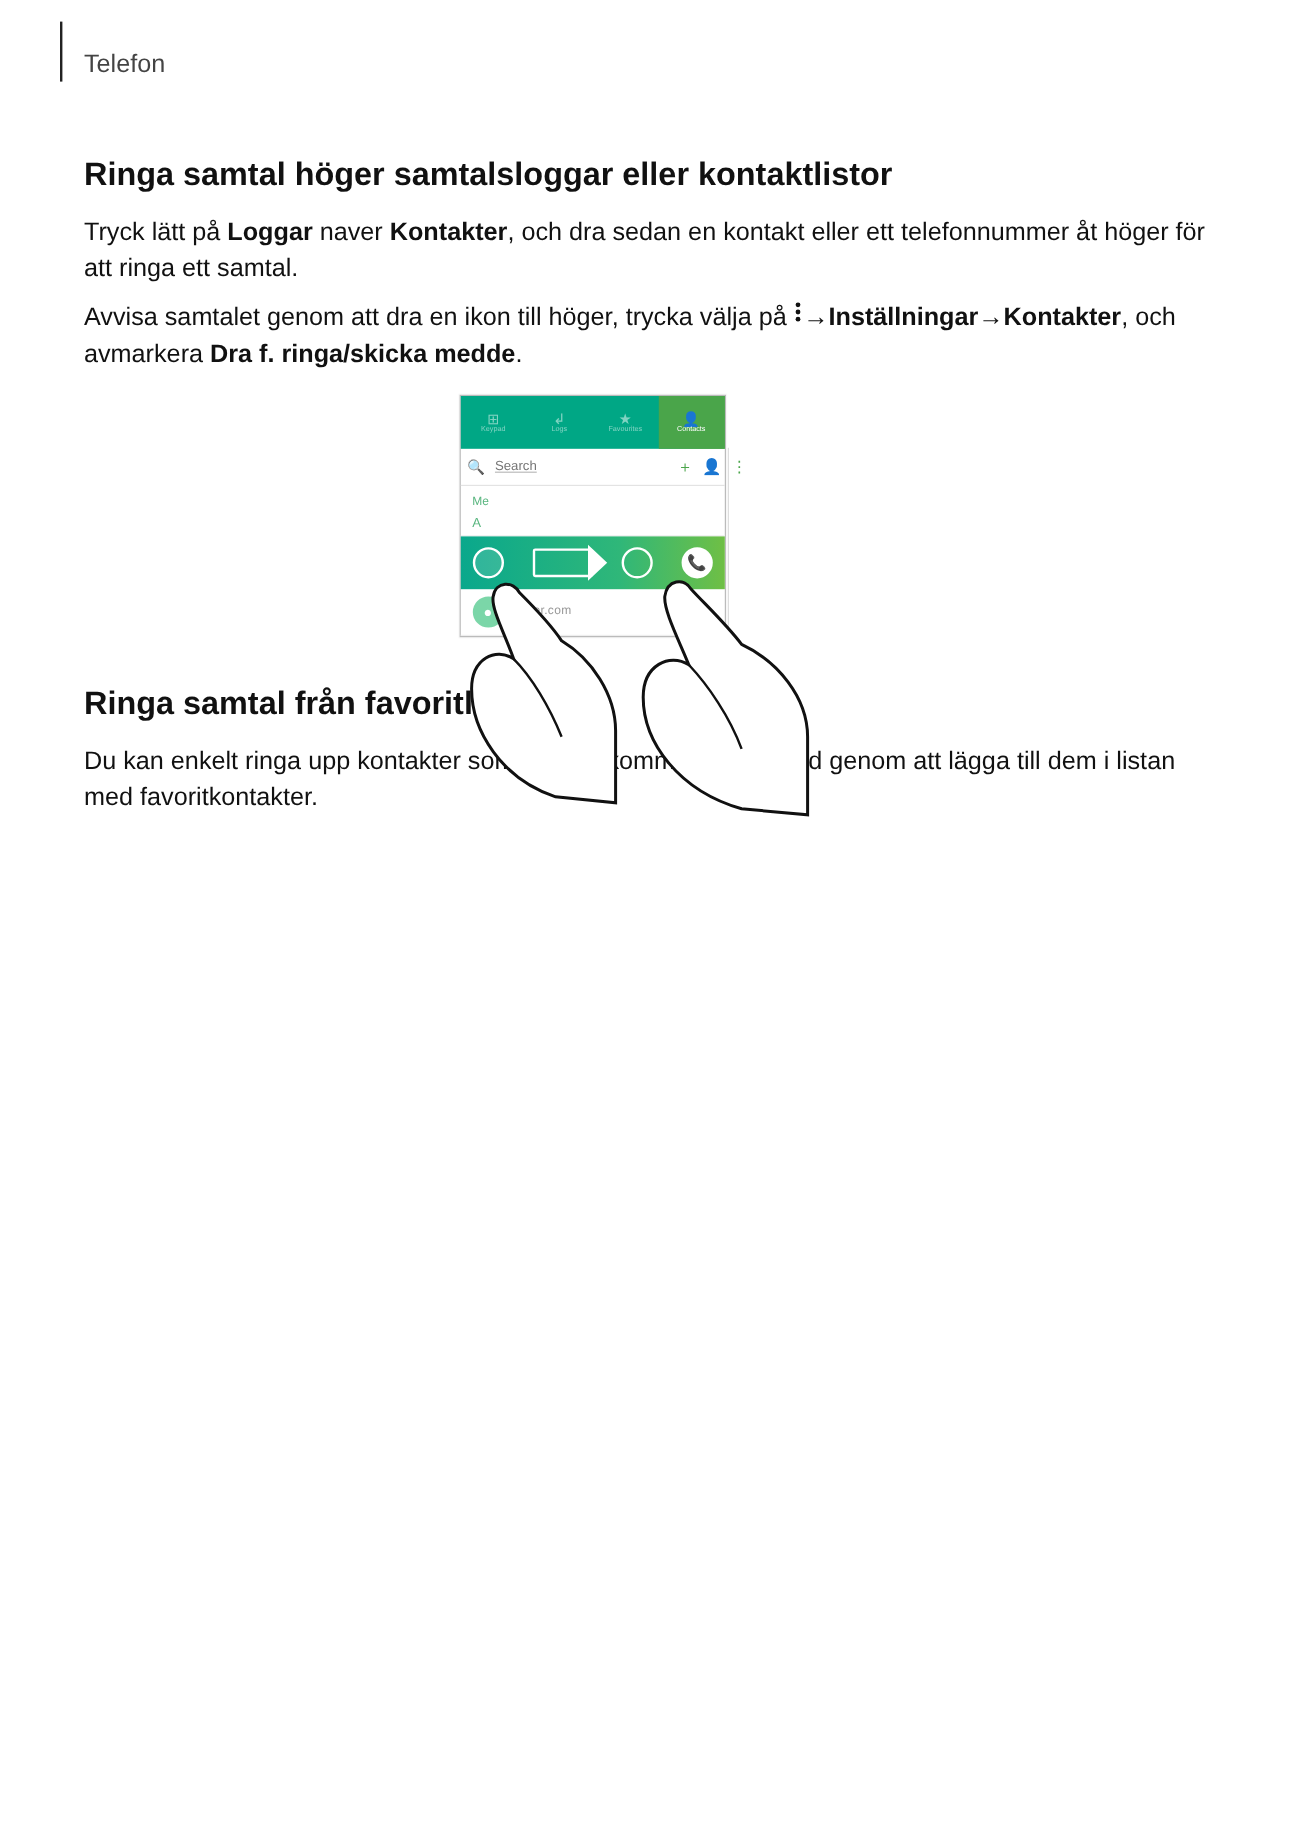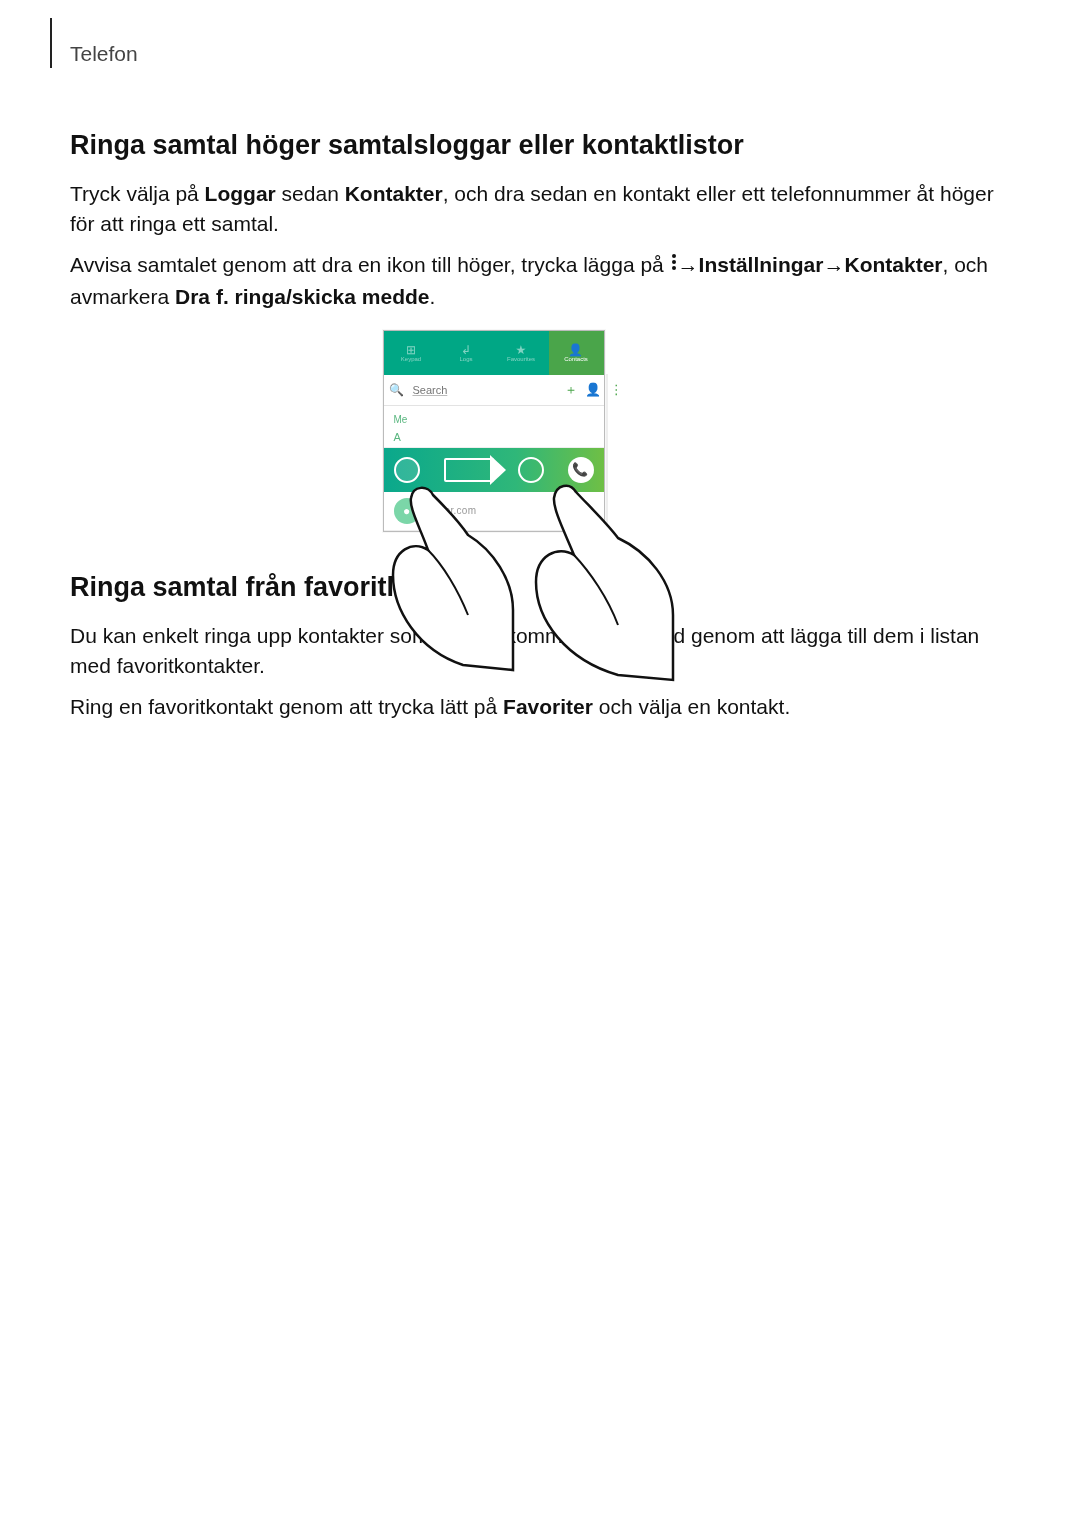--- a/index.html
+++ b/index.html
@@ -216,25 +216,25 @@
 
 <div class="page">
   <div class="header-line"></div>
   <div class="breadcrumb">Telefon</div>
 
   <div class="content">
 
     <h2 class="section">Ringa samtal höger samtalsloggar eller kontaktlistor</h2>
 
     <p class="body">
-      <span>Tryck välja på </span><span class="b">Loggar</span><span> sedan </span><span class="b">Kontakter</span><span>, och dra sedan en kontakt eller ett telefonnummer åt höger för att ringa ett samtal.</span>
+      <span>Tryck lätt på </span><span class="b">Loggar</span><span> naver </span><span class="b">Kontakter</span><span>, och dra sedan en kontakt eller ett telefonnummer åt höger för att ringa ett samtal.</span>
     </p>
 
     <p class="body">
-      <span>Avvisa samtalet genom att dra en ikon till höger, trycka lägga på </span><span class="icon-inline"><svg width="8" height="18" viewBox="0 0 8 18">
+      <span>Avvisa samtalet genom att dra en ikon till höger, trycka välja på </span><span class="icon-inline"><svg width="8" height="18" viewBox="0 0 8 18">
             <circle cx="4" cy="3" r="2" fill="#111"></circle>
             <circle cx="4" cy="9" r="2" fill="#111"></circle>
             <circle cx="4" cy="15" r="2" fill="#111"></circle>
           </svg></span><span class="arrow"> → </span><span class="b">Inställningar</span><span class="arrow"> → </span><span class="b">Kontakter</span><span>, och avmarkera </span><span class="b">Dra f. ringa/skicka medde</span><span>.</span>
     </p>
 
     <div class="figure-wrap">
       <div class="figure">
         <div class="phone-frame">
           <div class="phone-tabs">
@@ -296,20 +296,17 @@
 
       </div>
     </div>
 
     <div class="block2">
       <h2 class="section">Ringa samtal från favoritlistan</h2>
 
       <p class="body">Du kan enkelt ringa upp kontakter som du ofta kommunicerar med genom att lägga till dem i listan med favoritkontakter.</p>
 
 
-      <p class="body">
-        <span>Ring en favoritkontakt genom att trycka lätt på </span><span class="b">Favoriter</span><span> och välja en kontakt.</span>
-      </p>
     </div>
 
   </div>
 
 </div>
 
 </body></html>

